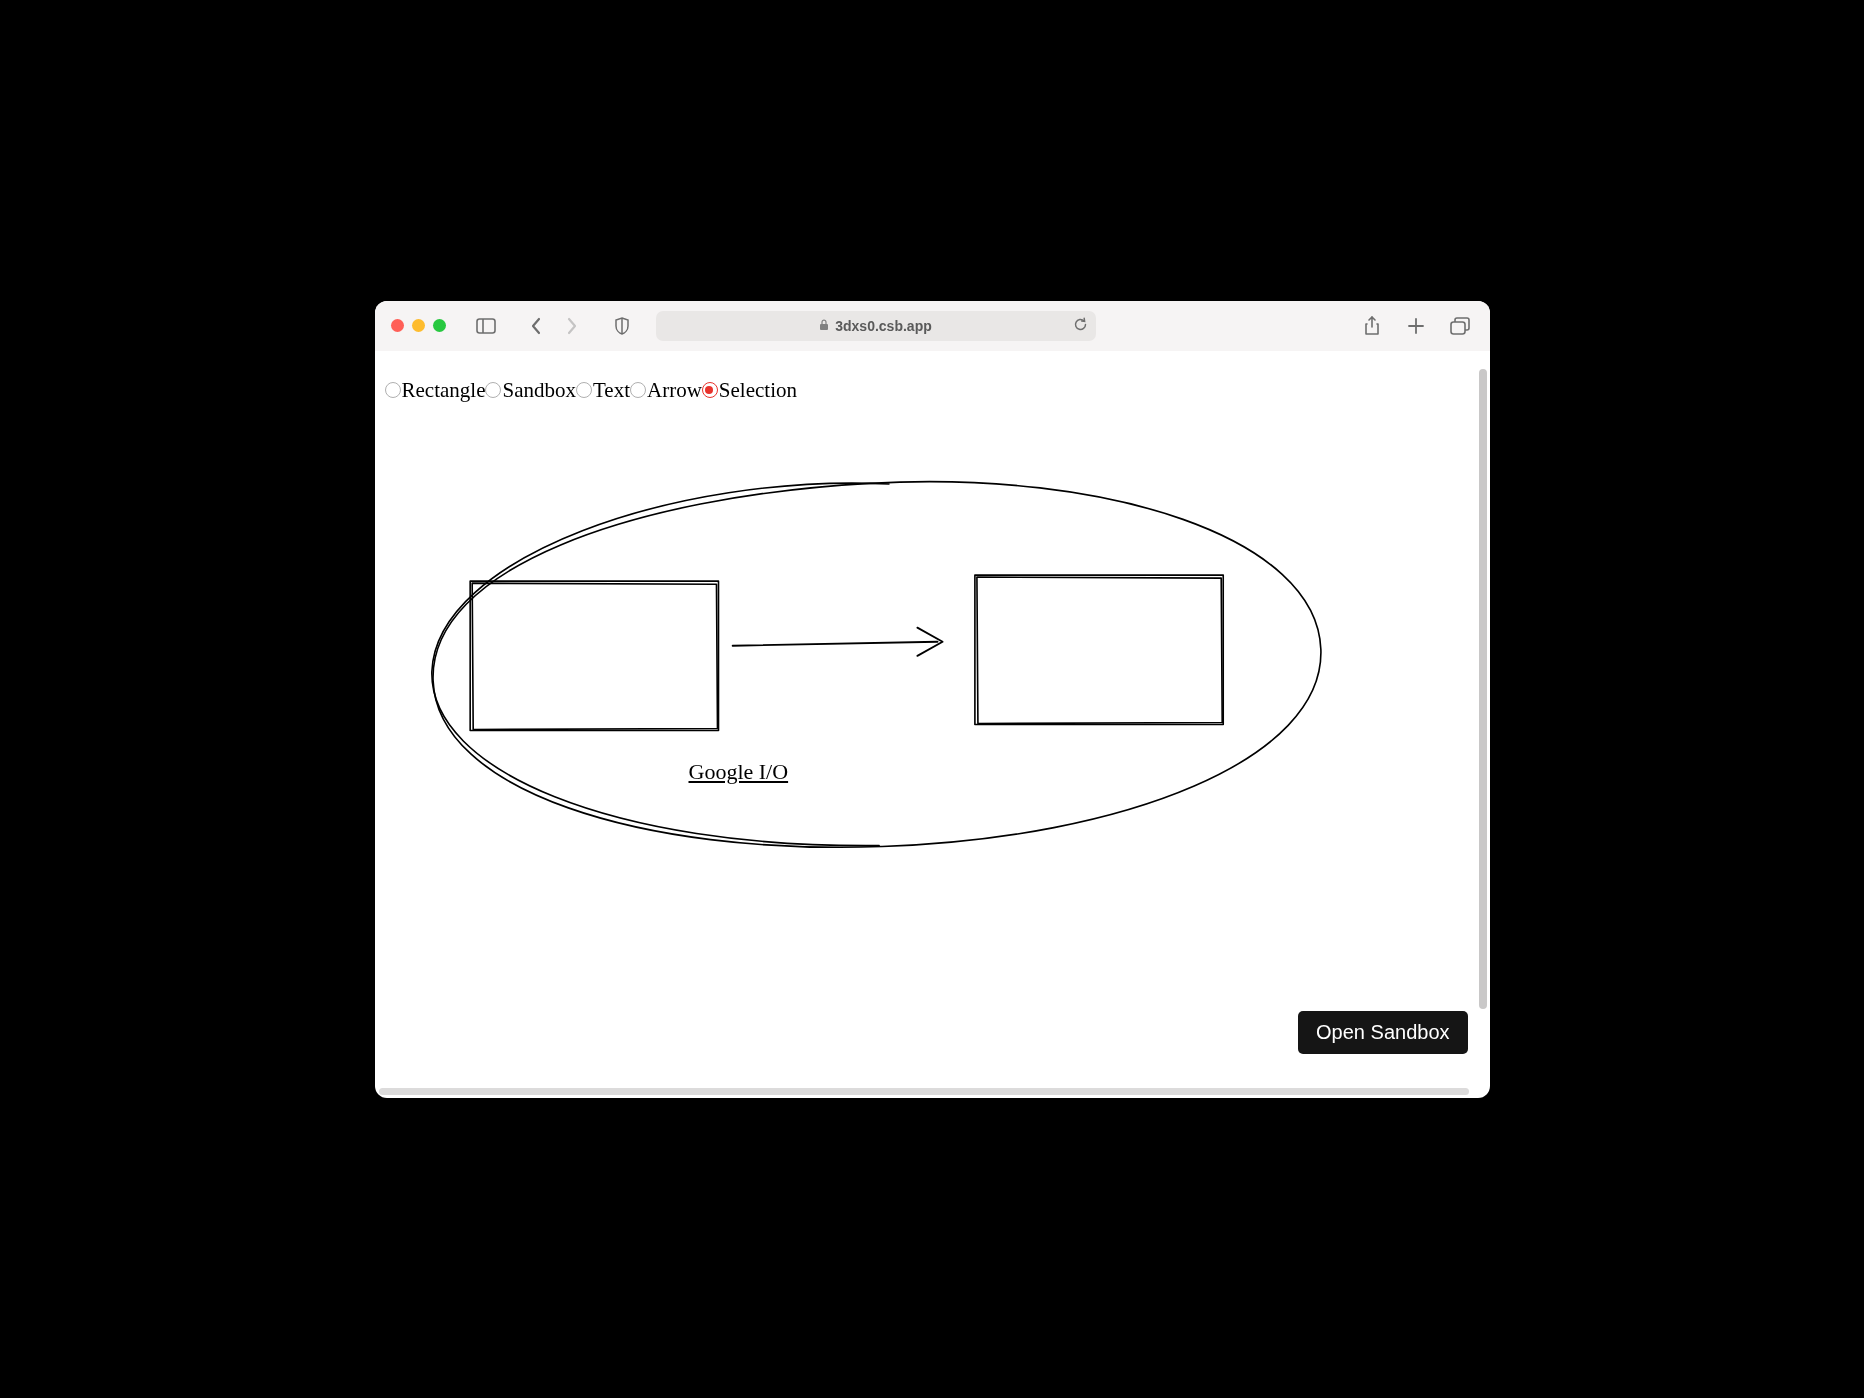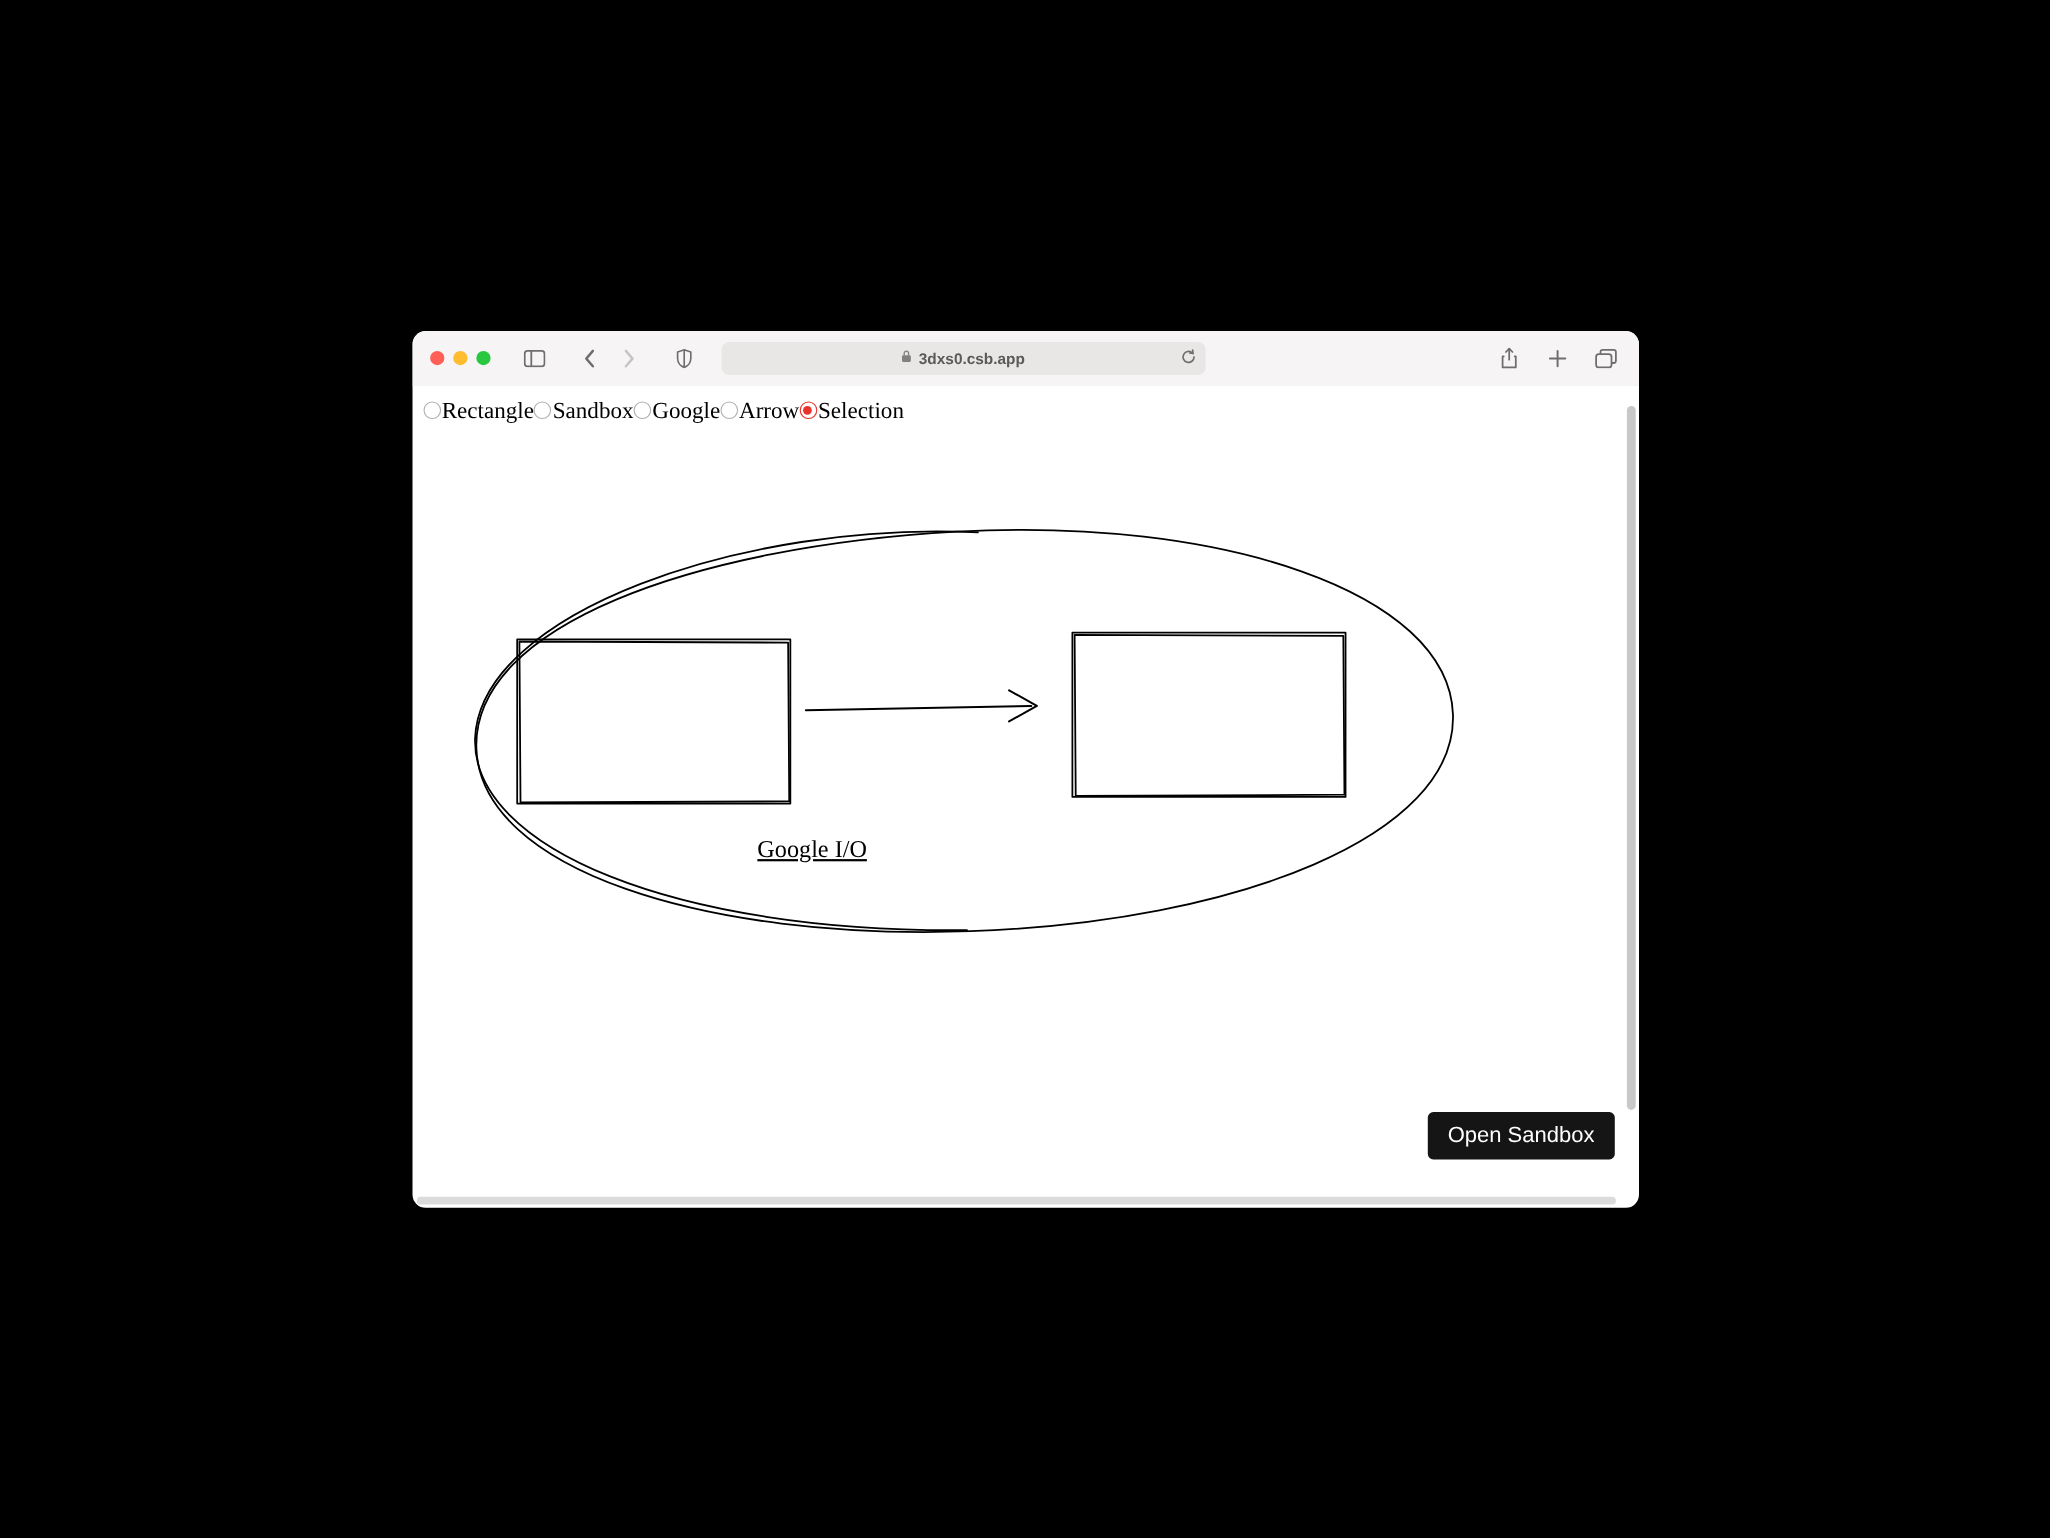--- a/index.html
+++ b/index.html
@@ -72,21 +72,21 @@
     color: #6e6e6e; font-size: 14px;
   }
   .tb-right { display: flex; gap: 16px; align-items: center; margin-left: auto; }
   .content {
     flex: 1;
     position: relative;
     overflow: hidden;
   }
   .toolbar-radio {
     position: absolute;
-    top: 10px;
+    top: 27px;
     left: 10px;
     display: flex;
     align-items: center;
     font-family: Georgia, "Times New Roman", serif;
     font-size: 21px;
     color: #000;
   }
   .radio-item {
     display: inline-flex;
     align-items: center;
@@ -233,21 +233,21 @@
       <label class="radio-item">
         <span class="radio-circle"></span>
         <span class="radio-label">Rectangle</span>
       </label>
       <label class="radio-item">
         <span class="radio-circle"></span>
         <span class="radio-label">Sandbox</span>
       </label>
       <label class="radio-item">
         <span class="radio-circle"></span>
-        <span class="radio-label">Google</span>
+        <span class="radio-label">Text</span>
       </label>
       <label class="radio-item">
         <span class="radio-circle"></span>
         <span class="radio-label">Arrow</span>
       </label>
       <label class="radio-item">
         <span class="radio-circle checked"></span>
         <span class="radio-label">Selection</span>
       </label>
     </div>

